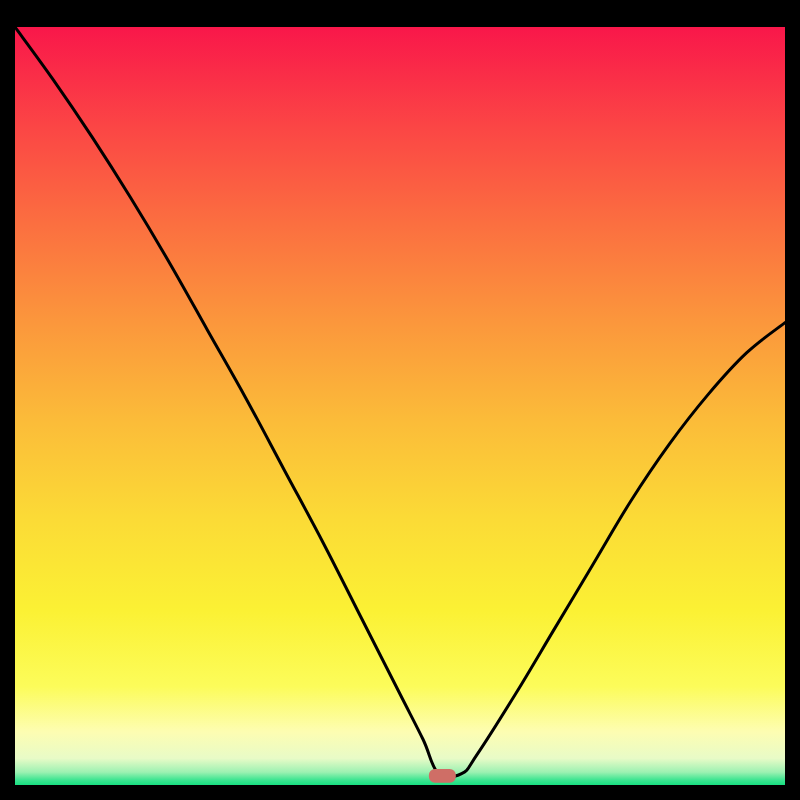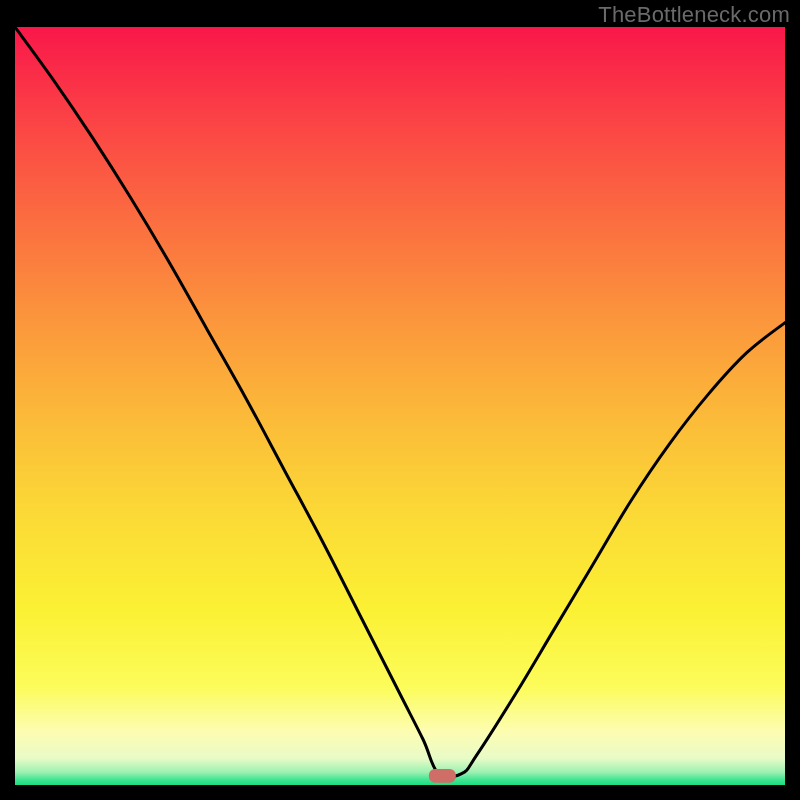--- a/index.html
+++ b/index.html
@@ -35,21 +35,20 @@
     color: #6a6a6a;
     font-size: 22px;
     font-weight: 500;
     letter-spacing: 0.2px;
   }
 </style>
 </head>
 <body>
 
 <div class="frame">
-  <div class="watermark">TheBottleneck.com</div>
   <div class="plot">
     <svg id="chart-svg" width="770" height="758" viewBox="0 0 770 758" preserveAspectRatio="none">
       <defs>
         <linearGradient id="bg-grad" x1="0" y1="0" x2="0" y2="1">
             <stop offset="0%" stop-color="#f9174a"></stop>
             <stop offset="13%" stop-color="#fb4545"></stop>
             <stop offset="26%" stop-color="#fb6f40"></stop>
             <stop offset="39%" stop-color="#fb973c"></stop>
             <stop offset="52%" stop-color="#fbbc39"></stop>
             <stop offset="65%" stop-color="#fbdb36"></stop>

